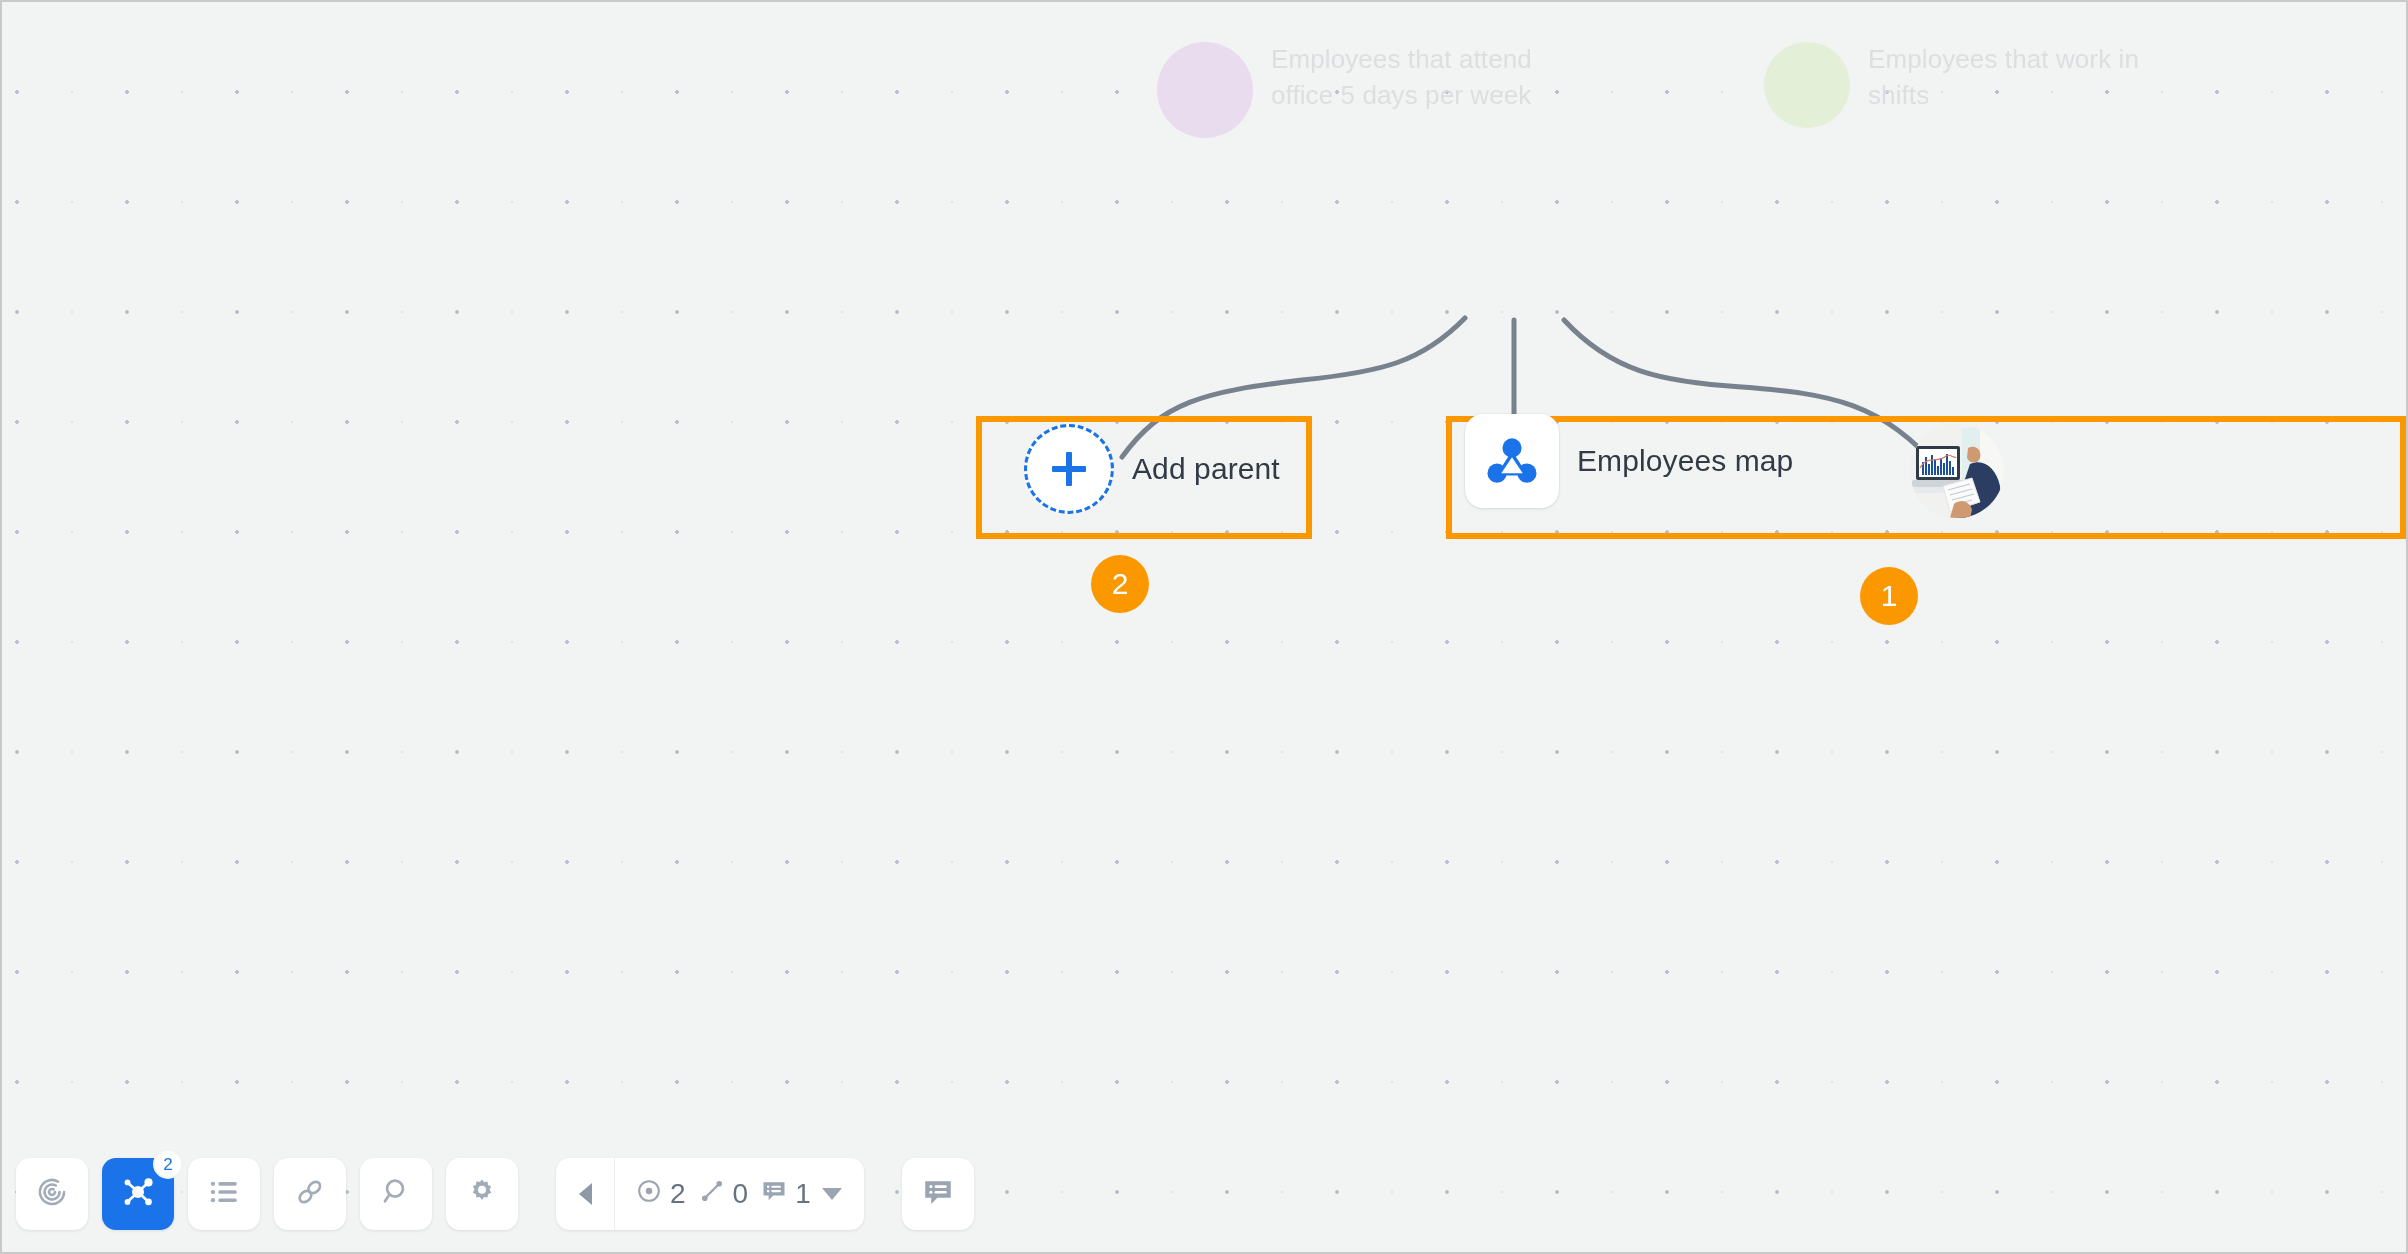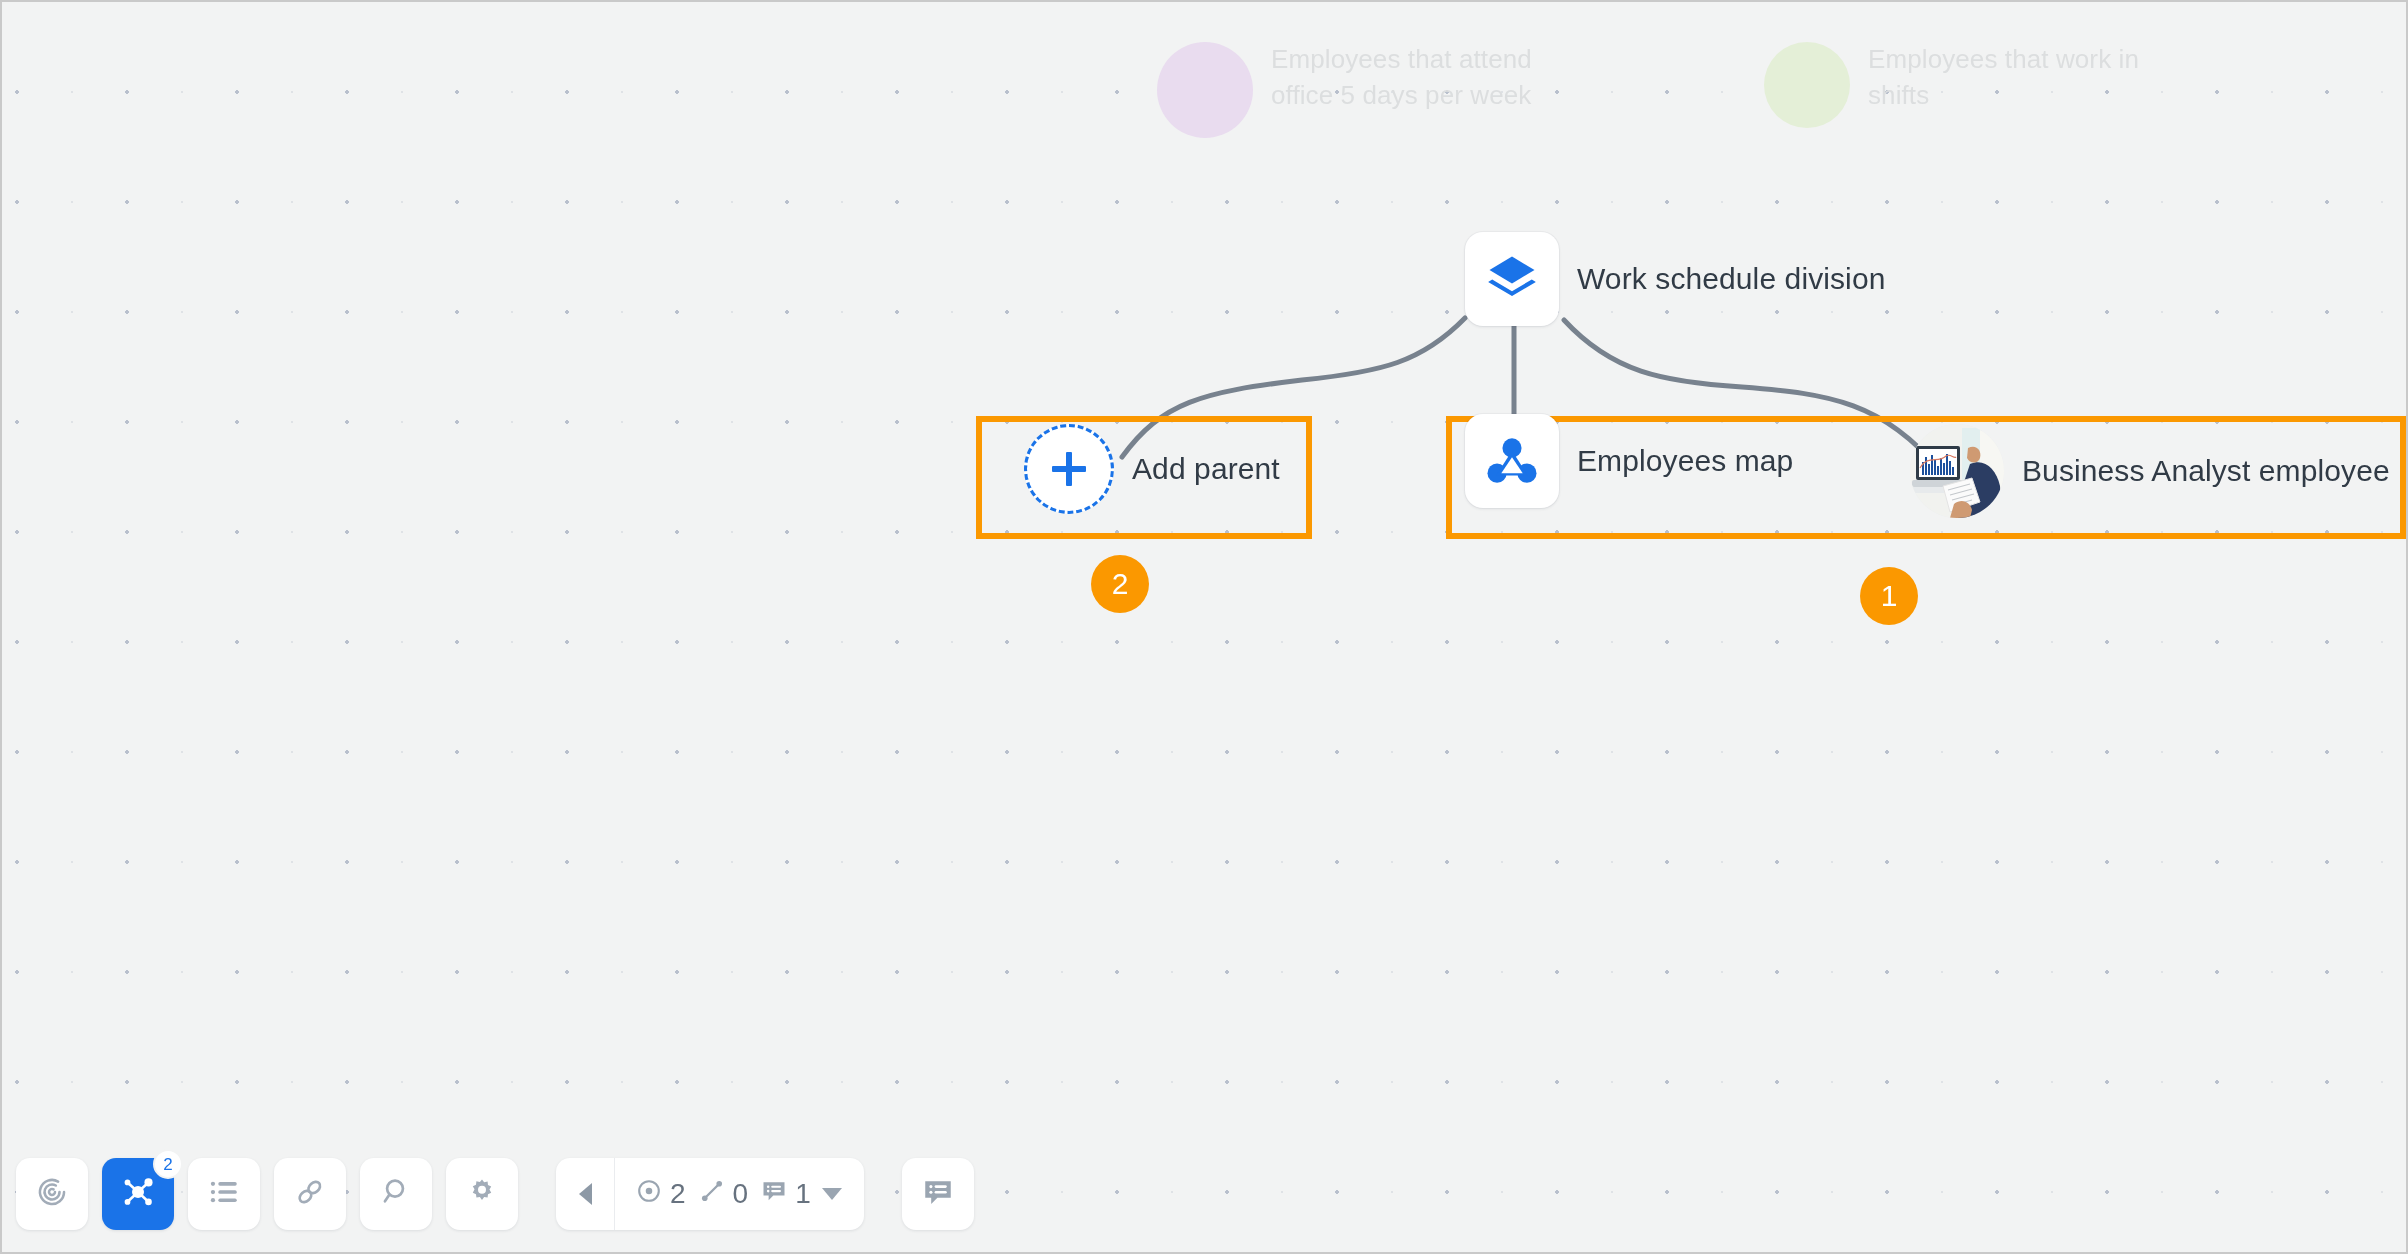--- a/index.html
+++ b/index.html
@@ -283,29 +283,20 @@
     <path d="M 1463 316 C 1420 360, 1380 370, 1300 378 C 1200 390, 1160 400, 1120 455" fill="none" stroke="#78828e" stroke-width="5" stroke-linecap="round"></path>
 
     <path d="M 1512 318 L 1512 432" fill="none" stroke="#78828e" stroke-width="5" stroke-linecap="round"></path>
 
     <path d="M 1562 318 C 1610 370, 1660 380, 1740 385 C 1830 392, 1880 400, 1940 470" fill="none" stroke="#78828e" stroke-width="5" stroke-linecap="round"></path>
   </svg>
 
   <div class="hl-box" id="hl-box-2"></div>
   <div class="hl-box" id="hl-box-1"></div>
 
-  <div class="node" id="node-root">
-    <div class="node-icon">
-      <svg width="54" height="54" viewBox="0 0 24 24" aria-hidden="true">
-        <path d="M12 2 L22 8 L12 14 L2 8 Z" fill="#1a73e8"></path>
-        <path d="M3.2 12.2 L12 17.4 L20.8 12.2 L22.6 13.3 L12 19.6 L1.4 13.3 Z" fill="#1a73e8"></path>
-      </svg>
-    </div>
-    <div class="node-label">Work schedule division</div>
-  </div>
 
   <div class="node" id="node-add-parent">
     <div class="add-circle">
       <span class="plus-glyph"></span>
     </div>
     <div class="node-label">Add parent</div>
   </div>
 
   <div class="node" id="node-employees-map">
     <div class="node-icon">
@@ -353,21 +344,20 @@
         <path d="M33 62 L62 54 L70 78 L40 88 Z" fill="#fbfbfb" stroke="#e3e3e3" stroke-width="1"></path>
         <g stroke="#c4c8cc" stroke-width="1.1">
           <line x1="38" y1="66" x2="60" y2="60"></line>
           <line x1="40" y1="71" x2="62" y2="65"></line>
           <line x1="42" y1="76" x2="64" y2="70"></line>
           <line x1="44" y1="81" x2="62" y2="76"></line>
         </g>
         <path d="M44 80 C 52 74, 60 78, 62 86 L60 94 L40 94 Z" fill="#cf9a72"></path>
       </svg>
     </div>
-    <div class="node-label">Business Analyst employee</div>
   </div>
 
   <div class="hl-badge" id="hl-badge-2">2</div>
   <div class="hl-badge" id="hl-badge-1">1</div>
 
   <div id="toolbar">
 
     <div class="tb-btn">
       <span>
         <svg width="34" height="34" viewBox="0 0 24 24" fill="none" stroke="#a2acb8" stroke-width="1.8" stroke-linecap="round">

